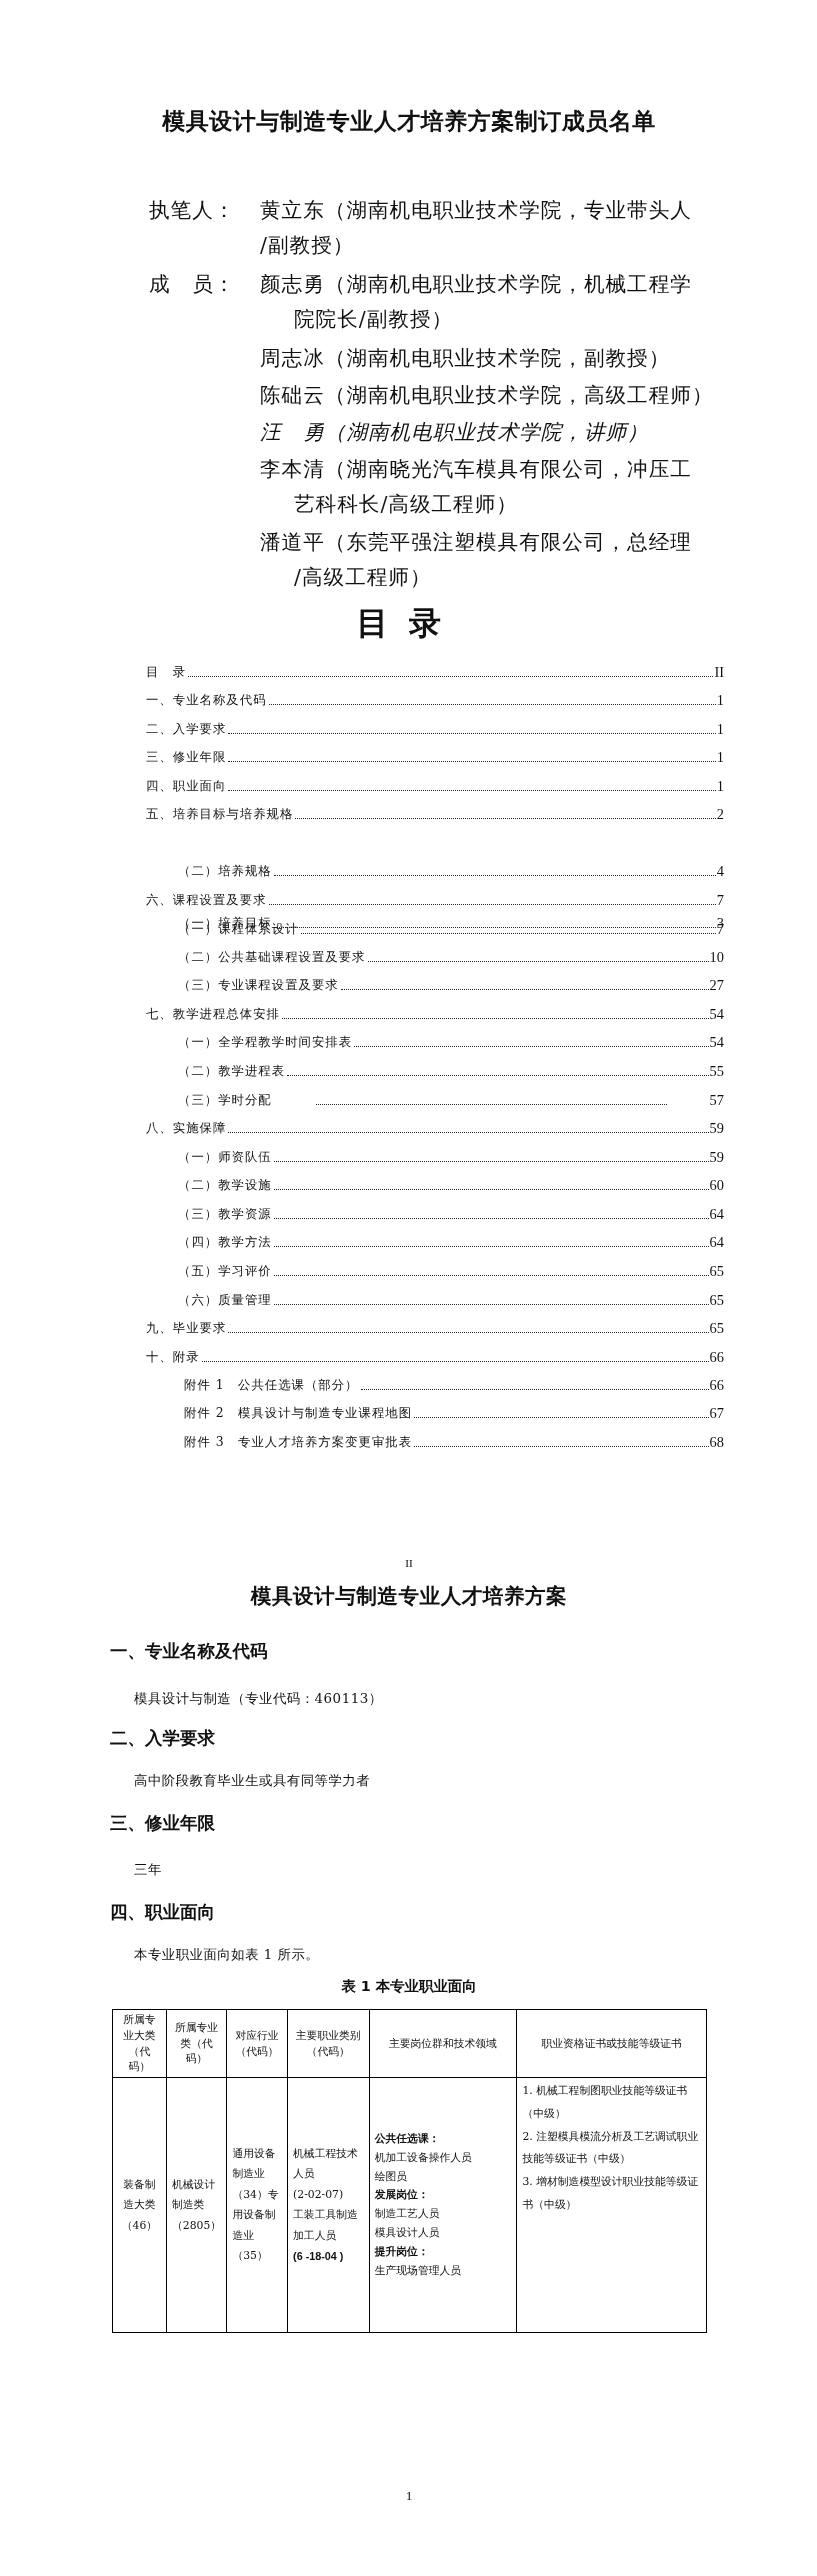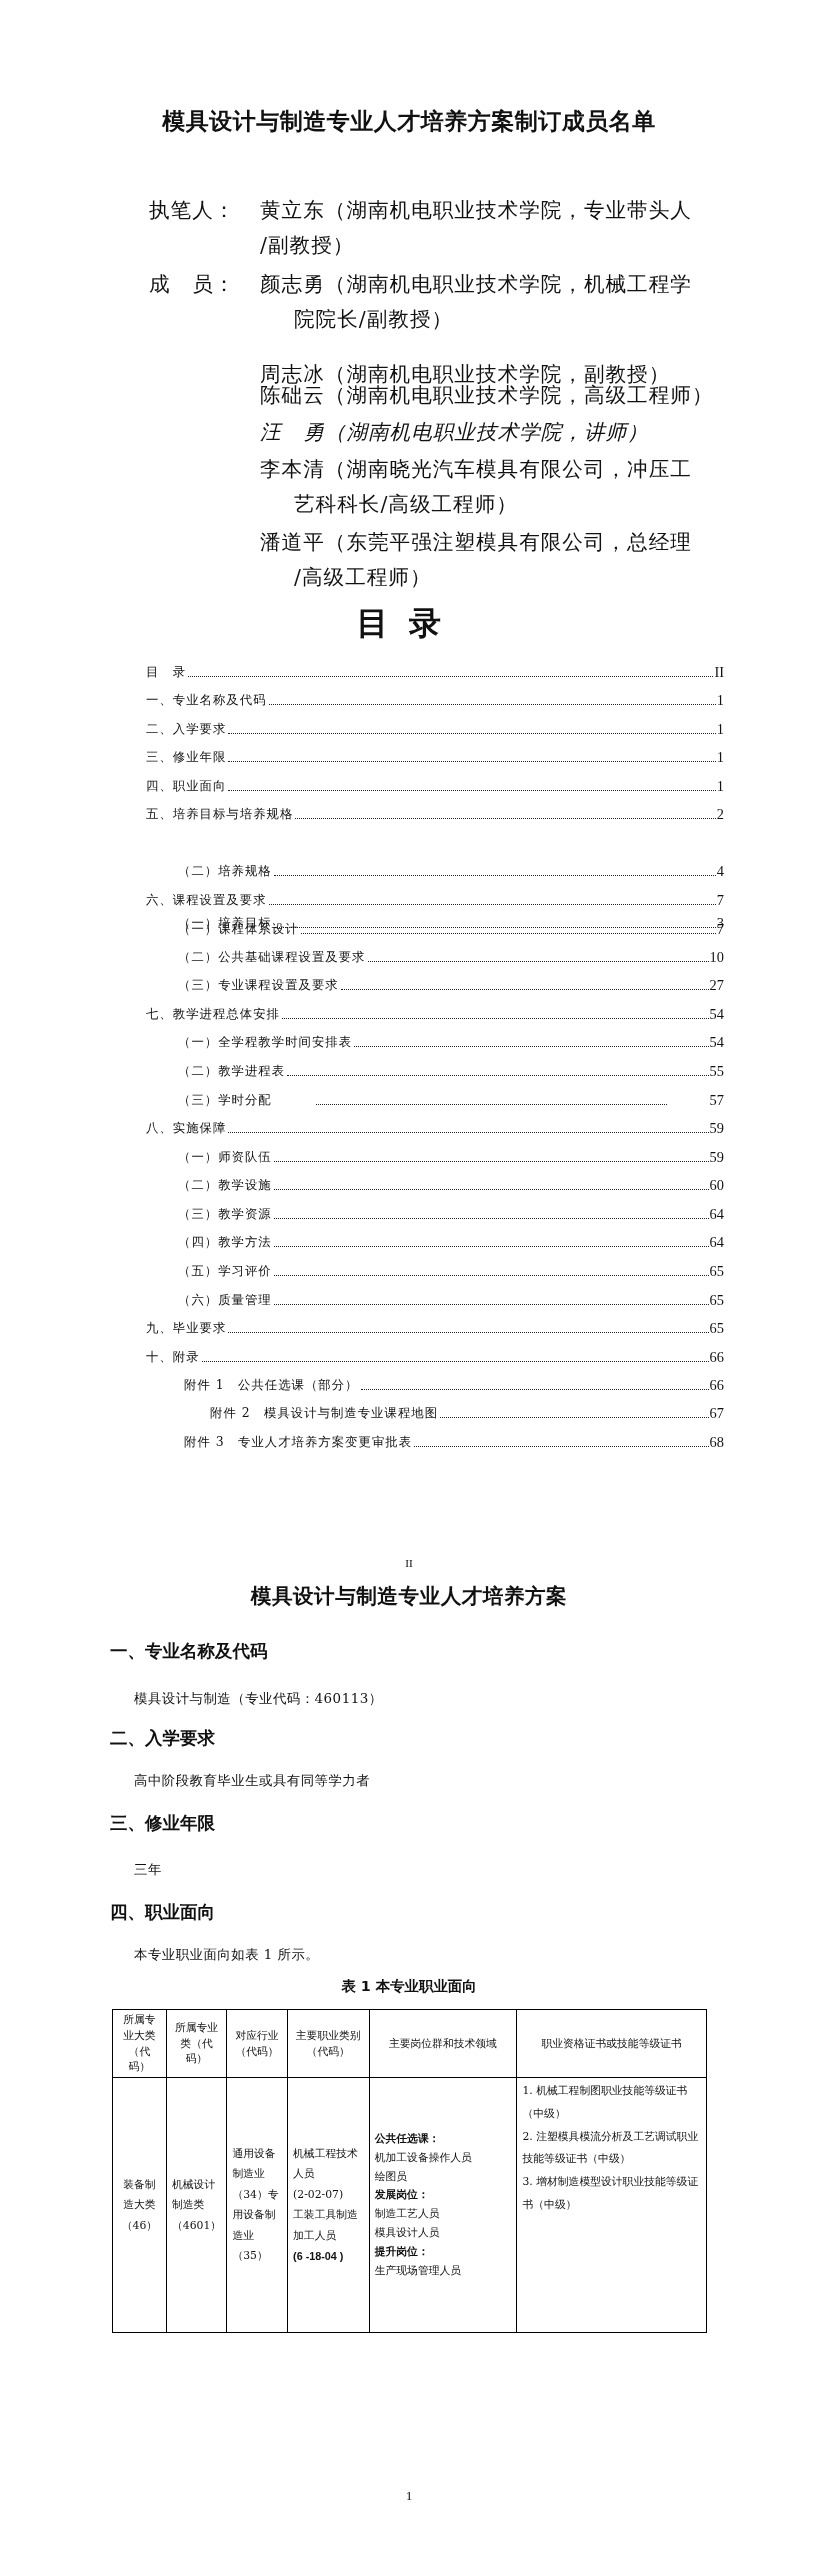--- a/index.html
+++ b/index.html
@@ -31,21 +31,21 @@
 <div class="abs title-main">模具设计与制造专业人才培养方案制订成员名单</div>
 
 <div class="abs member-line" style="left:149px; top:196px;">执笔人：</div>
 <div class="abs member-line" style="left:149px; top:270px;">成　员：</div>
 
 <div id="member-lines">
     <div class="abs member-line" style="left: 260px; top: 196px;">黄立东（湖南机电职业技术学院，专业带头人</div>
     <div class="abs member-line" style="left: 260px; top: 231px;">/副教授）</div>
     <div class="abs member-line" style="left: 260px; top: 270px;">颜志勇（湖南机电职业技术学院，机械工程学</div>
     <div class="abs member-line" style="left: 294px; top: 305px;">院院长/副教授）</div>
-    <div class="abs member-line" style="left: 260px; top: 344px; margin-top: 16px;">周志冰（湖南机电职业技术学院，副教授）</div>
+    <div class="abs member-line" style="left: 260px; top: 344px;">周志冰（湖南机电职业技术学院，副教授）</div>
     <div class="abs member-line" style="left: 260px; top: 381px;">陈础云（湖南机电职业技术学院，高级工程师）</div>
     <div class="abs member-line" style="left: 260px; top: 418px; font-style: italic;">汪　勇（湖南机电职业技术学院，讲师）</div>
     <div class="abs member-line" style="left: 260px; top: 455px;">李本清（湖南晓光汽车模具有限公司，冲压工</div>
     <div class="abs member-line" style="left: 294px; top: 490px;">艺科科长/高级工程师）</div>
     <div class="abs member-line" style="left: 260px; top: 528px;">潘道平（东莞平强注塑模具有限公司，总经理</div>
     <div class="abs member-line" style="left: 294px; top: 563px;">/高级工程师）</div>
   </div>
 
 <div class="abs toc-title">目录</div>
 <div id="toc-list">
@@ -172,21 +172,21 @@
     <div class="toc-row" style="top: 1348px; left: 146px;">
       <span class="lbl">十、附录</span>
       <span class="dots"></span>
       <span class="pg">66</span>
     </div>
     <div class="toc-row" style="top: 1376px; left: 184px;">
       <span class="lbl">附件 1　公共任选课（部分）</span>
       <span class="dots"></span>
       <span class="pg">66</span>
     </div>
-    <div class="toc-row" style="top: 1404px; left: 184px; margin-left: 26px;">
+    <div class="toc-row" style="top: 1404px; left: 184px;">
       <span class="lbl">附件 2　模具设计与制造专业课程地图</span>
       <span class="dots"></span>
       <span class="pg">67</span>
     </div>
     <div class="toc-row" style="top: 1433px; left: 184px;">
       <span class="lbl">附件 3　专业人才培养方案变更审批表</span>
       <span class="dots"></span>
       <span class="pg">68</span>
     </div>
   </div>
@@ -224,21 +224,21 @@
       <th>所属专业类（代码）</th>
       <th>对应行业（代码）</th>
       <th>主要职业类别（代码）</th>
       <th>主要岗位群和技术领域</th>
       <th>职业资格证书或技能等级证书</th>
     </tr>
   </thead>
   <tbody>
     <tr class="data">
       <td style="text-align:center">装备制造大类（46）</td>
-      <td>机械设计制造类（4601）</td>
+      <td>机械设计制造类（2805）</td>
       <td>通用设备制造业（34）专用设备制造业（35）</td>
       <td>
         <div>机械工程技术人员</div>
         <div>(2-02-07)</div>
         <div>工装工具制造加工人员</div>
         <div class="code-sans">(6 -18-04 )</div>
       </td>
       <td style="line-height:1.75">
         <div class="bold-lbl">公共任选课：</div>
         <div>机加工设备操作人员</div>

